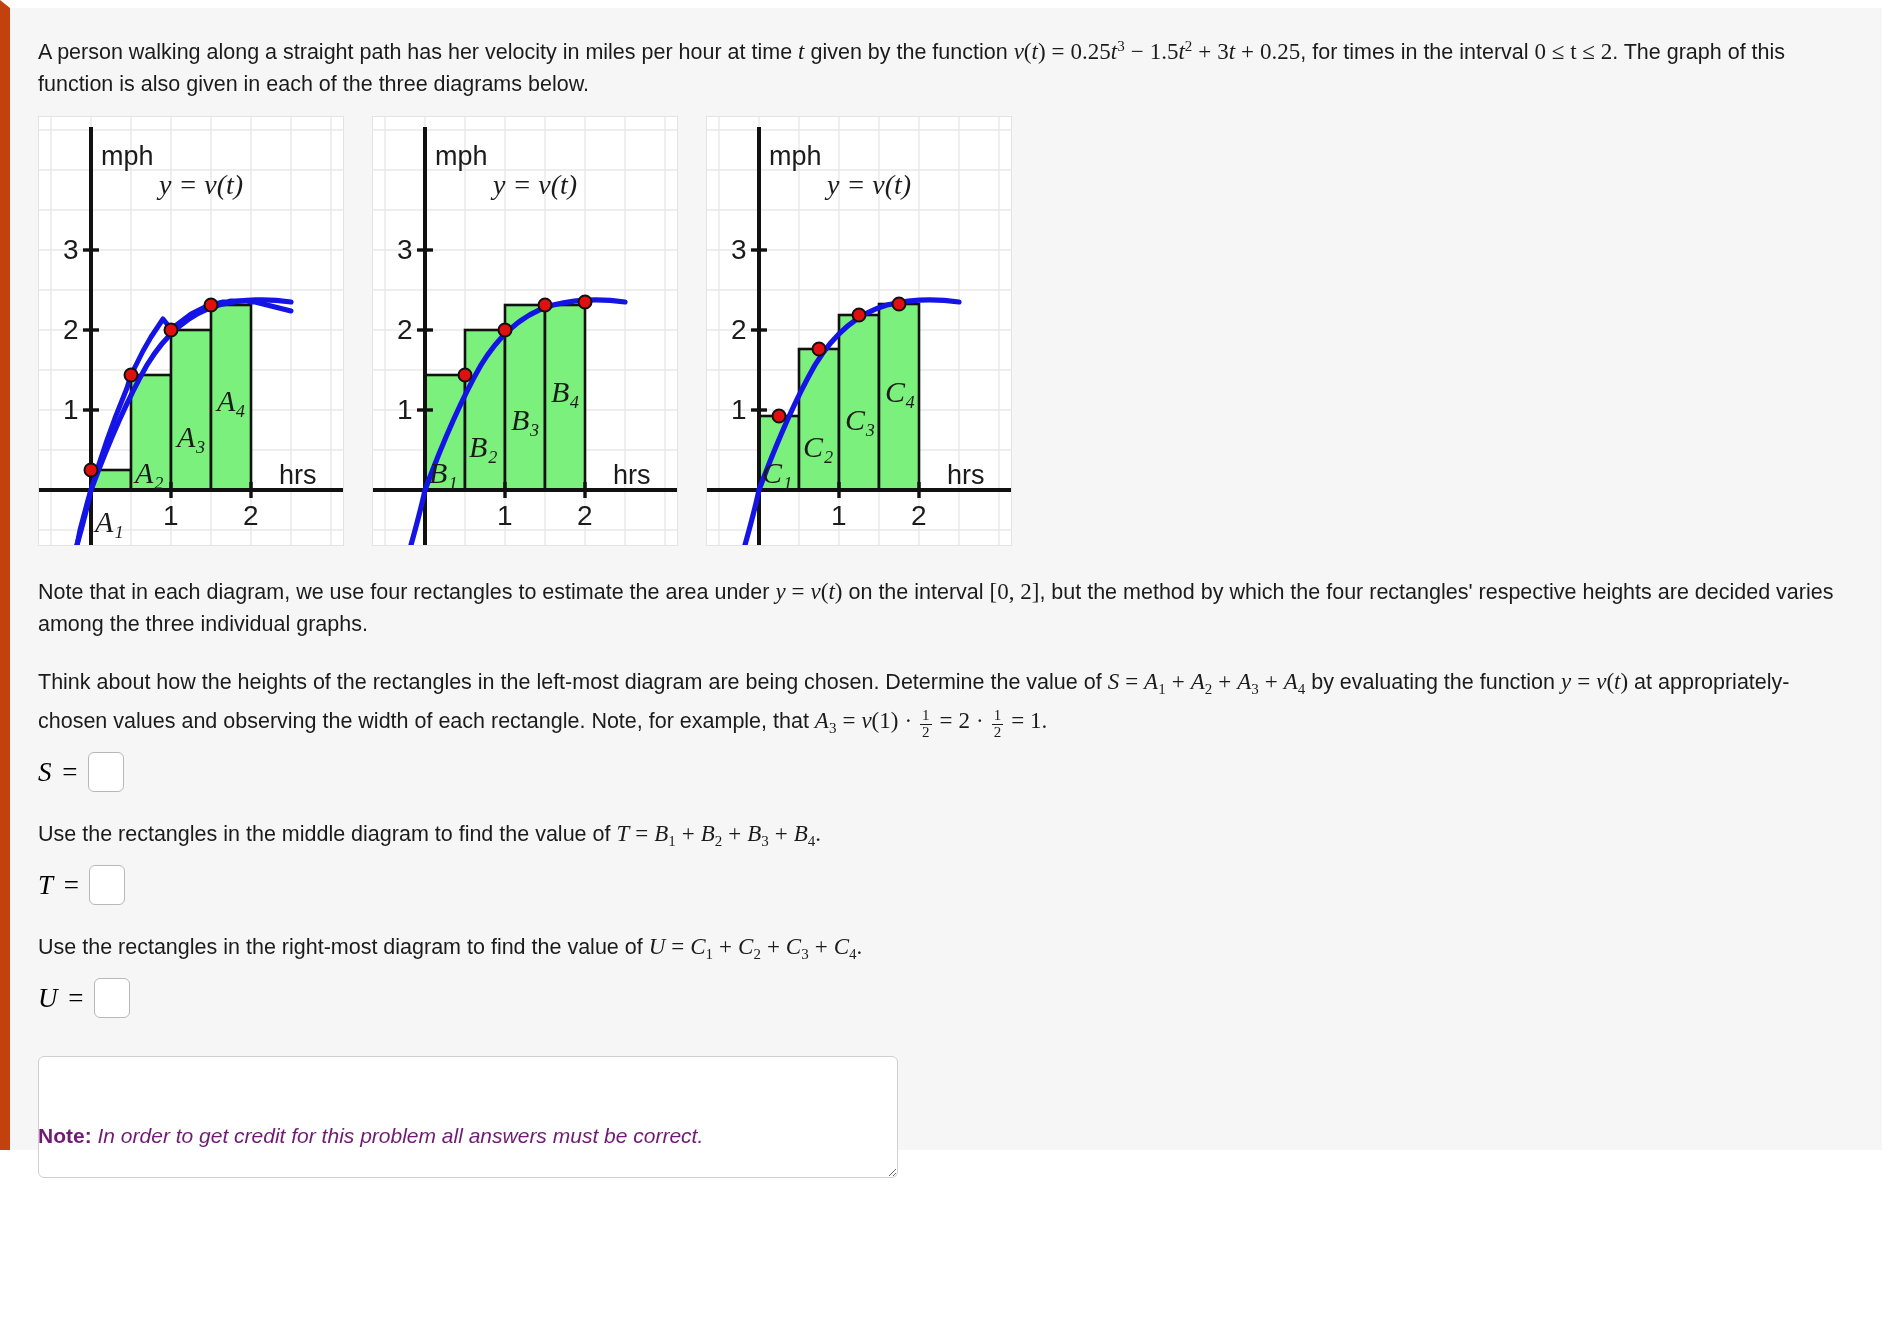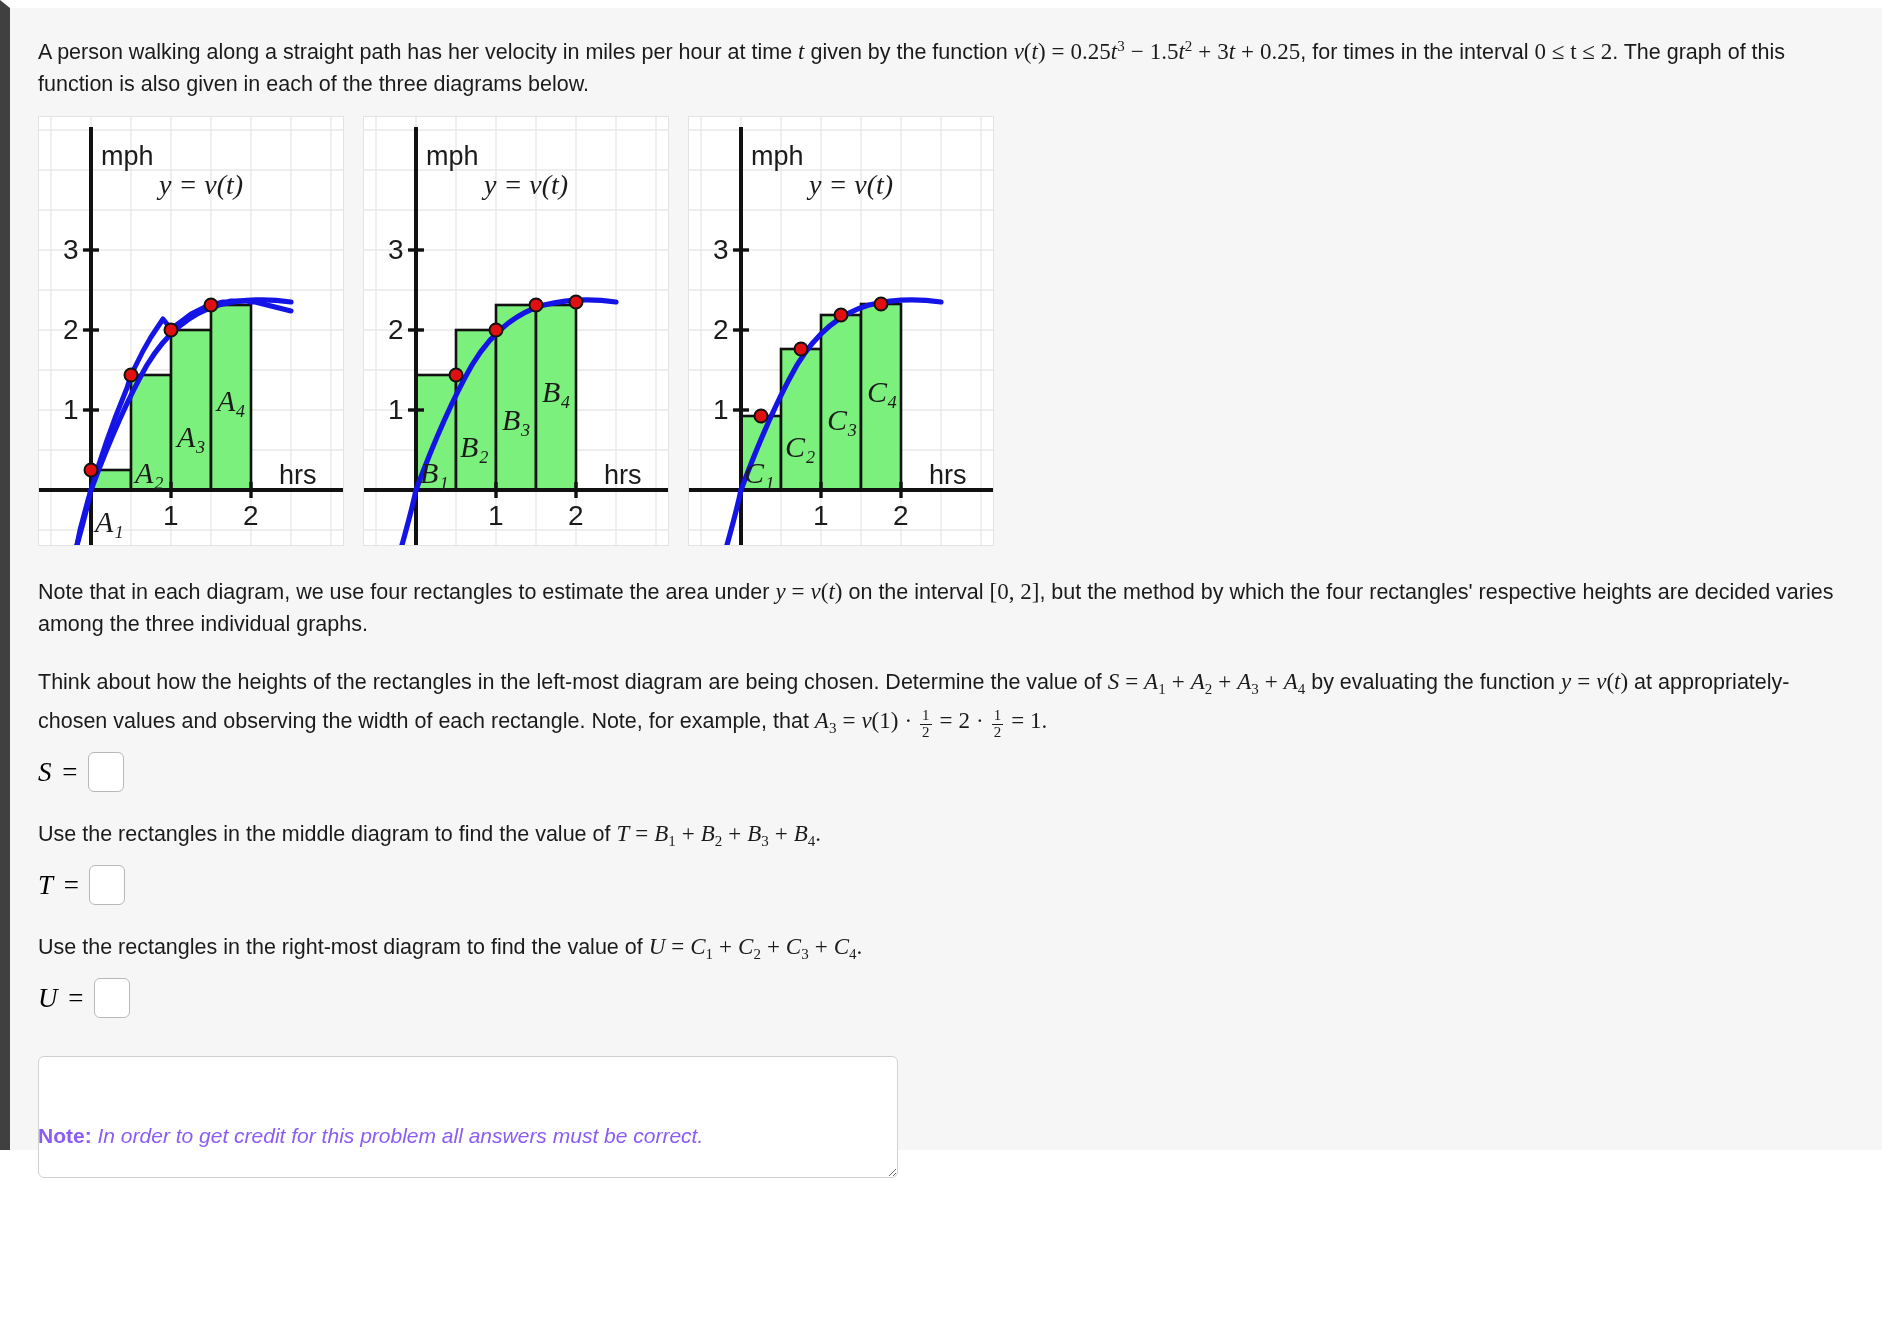--- a/index.html
+++ b/index.html
@@ -9,21 +9,21 @@
   body {
     width: 1892px; height: 1339px;
     font-family: "Liberation Sans", sans-serif;
     overflow: hidden;
   }
   .page {
     position: relative;
     width: 1892px; height: 1150px;
     background: #f6f6f6;
     box-sizing: border-box;
-    border-left: 10px solid #404040;
+    border-left: 10px solid #c2410c;
     border-right: 10px solid #ffffff;
     border-top: 8px solid #ffffff;
   }
   .content {
     padding: 22px 28px 0 28px;
   }
 
   
   .ptext {
     font-size: 21.5px;
@@ -64,21 +64,21 @@
 
   .bigvar {
     font-family: "Liberation Serif", serif;
     font-style: italic;
     font-size: 27px;
   }
 
   
   .figs {
     display: flex;
-    gap: 19px;
+    gap: 28px;
     margin-top: 16px;
     margin-bottom: 4px;
   }
   .figbox {
     background: #ffffff;
     border: 1px solid #e3e3e3;
   }
 
   
   .ansline {
@@ -111,21 +111,21 @@
     font-size: 18px;
     padding: 6px 8px;
     outline: none;
     display: block;
   }
   .note {
     position: absolute;
     left: 28px;
     bottom: 2px;
     font-size: 21px;
-    color: #8b5cf6;
+    color: #701a75;
     margin-top: 12px;
   }
   .note b { font-weight: bold; }
   .note i { font-style: italic; }
 
   svg { display: block; }
   svg text { font-family: "Liberation Serif", serif; }
   .axlab { font-family: "Liberation Sans", sans-serif; font-size: 27px; fill: #1b1b1b; }
   .ticklab { font-family: "Liberation Sans", sans-serif; font-size: 28px; fill: #1b1b1b; }
   .reclab { font-family: "Liberation Serif", serif; font-style: italic; font-size: 30px; fill: #1b1b1b; }

